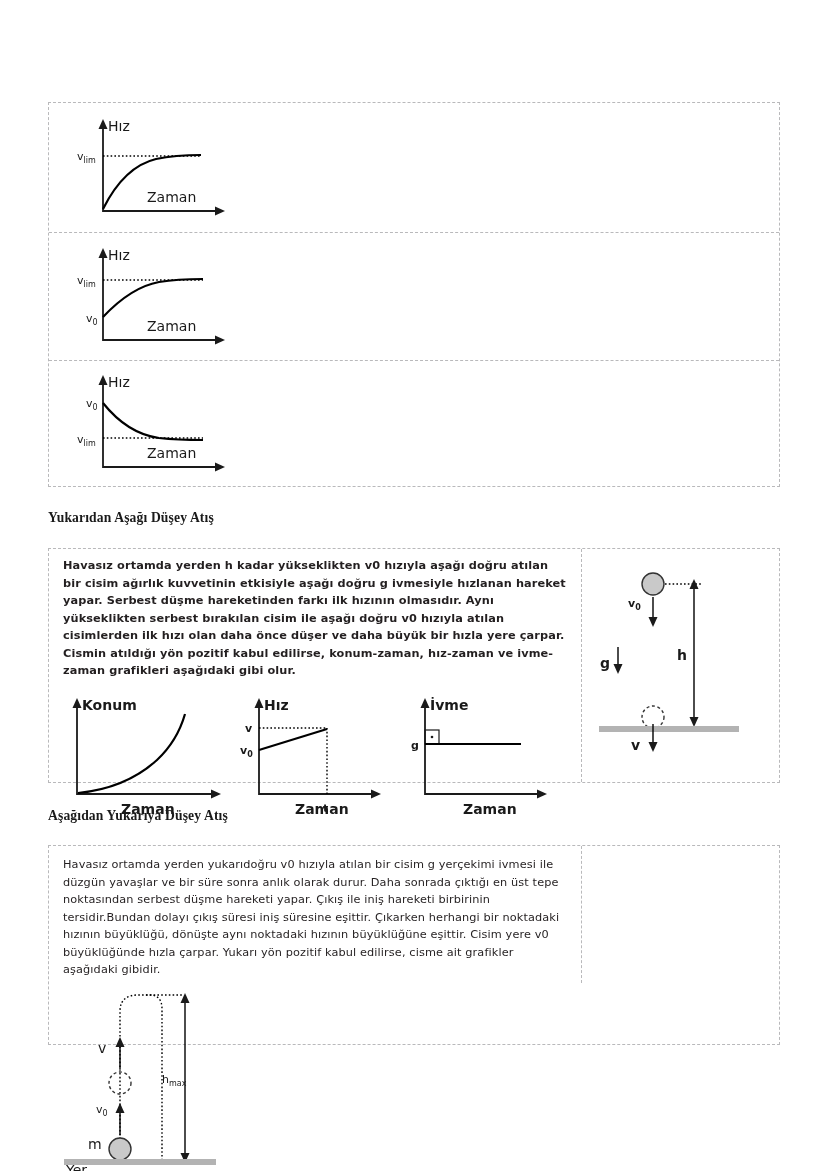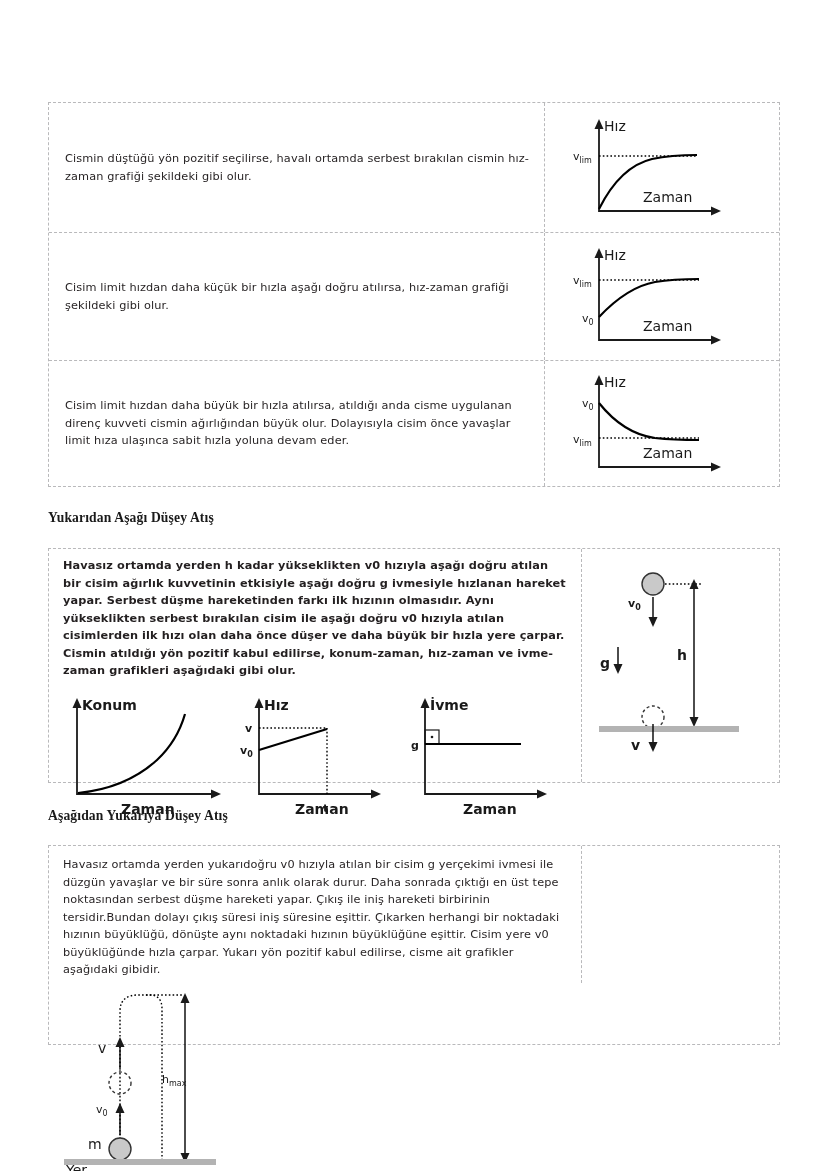--- a/index.html
+++ b/index.html
@@ -92,64 +92,55 @@
   .ballghost { fill: none; stroke: #333; stroke-width: 1.4; stroke-dasharray: 3 2.6; }
 </style>
 </head>
 <body>
 
 <div class="page">
 
   <div class="dtable" style="left:48px; top:102px; width:732px; height:385px;">
 
     <div class="drow" style="height:130px;">
-      <div class="dcell-text" style="width:496px;">
-        <div class="body-text">Cismin düştüğü yön pozitif seçilirse, havalı ortamda serbest bırakılan cismin hız-zaman grafiği şekildeki gibi olur.</div>
-      </div>
       <div class="dcell-fig" style="width:234px;">
         <svg width="210" height="118" viewBox="0 0 210 118">
 
           <path class="axis" d="M42,16 L42,102 L158,102"></path>
           <path d="M42,10 l-4.5,10 h9 z" fill="#1a1a1a"></path>
           <path d="M164,102 l-10,-4.5 v9 z" fill="#1a1a1a"></path>
 
           <path class="dotted" d="M42,47 L140,47"></path>
 
           <path class="curve" d="M42,100 C56,72 74,55 95,50 C114,46 132,46 140,46"></path>
 
           <text class="fig-label" x="47" y="22">Hız</text>
           <text class="fig-label" x="86" y="93">Zaman</text>
           <text class="fig-label-sm" x="16" y="51">v<tspan class="fig-sub" dy="3">lim</tspan></text>
         </svg>
       </div>
     </div>
 
     <div class="drow" style="height:128px;">
-      <div class="dcell-text" style="width:496px;">
-        <div class="body-text">Cisim limit hızdan daha küçük bir hızla aşağı doğru atılırsa, hız-zaman grafiği şekildeki gibi olur.</div>
-      </div>
       <div class="dcell-fig" style="width:234px;">
         <svg width="210" height="118" viewBox="0 0 210 118">
           <path class="axis" d="M42,16 L42,102 L158,102"></path>
           <path d="M42,10 l-4.5,10 h9 z" fill="#1a1a1a"></path>
           <path d="M164,102 l-10,-4.5 v9 z" fill="#1a1a1a"></path>
           <path class="dotted" d="M42,42 L142,42"></path>
           <path class="curve" d="M42,79 C58,62 76,48 98,44 C116,41 134,41 142,41"></path>
           <text class="fig-label" x="47" y="22">Hız</text>
           <text class="fig-label" x="86" y="93">Zaman</text>
           <text class="fig-label-sm" x="16" y="46">v<tspan class="fig-sub" dy="3">lim</tspan></text>
           <text class="fig-label-sm" x="25" y="84">v<tspan class="fig-sub" dy="3">0</tspan></text>
         </svg>
       </div>
     </div>
 
     <div class="drow last" style="height:125px;">
-      <div class="dcell-text" style="width:496px;">
-        <div class="body-text">Cisim limit hızdan daha büyük bir hızla atılırsa, atıldığı anda cisme uygulanan direnç kuvveti cismin ağırlığından büyük olur. Dolayısıyla cisim önce yavaşlar limit hıza ulaşınca sabit hızla yoluna devam eder.</div>
-      </div>
       <div class="dcell-fig" style="width:234px;">
         <svg width="210" height="118" viewBox="0 0 210 118">
           <path class="axis" d="M42,16 L42,102 L158,102"></path>
           <path d="M42,10 l-4.5,10 h9 z" fill="#1a1a1a"></path>
           <path d="M164,102 l-10,-4.5 v9 z" fill="#1a1a1a"></path>
           <path class="dotted" d="M42,73 L142,73"></path>
           <path class="curve" d="M42,38 C58,58 76,70 98,73 C116,75 134,75 142,75"></path>
           <text class="fig-label" x="47" y="22">Hız</text>
           <text class="fig-label" x="86" y="93">Zaman</text>
           <text class="fig-label-sm" x="25" y="42">v<tspan class="fig-sub" dy="3">0</tspan></text>

